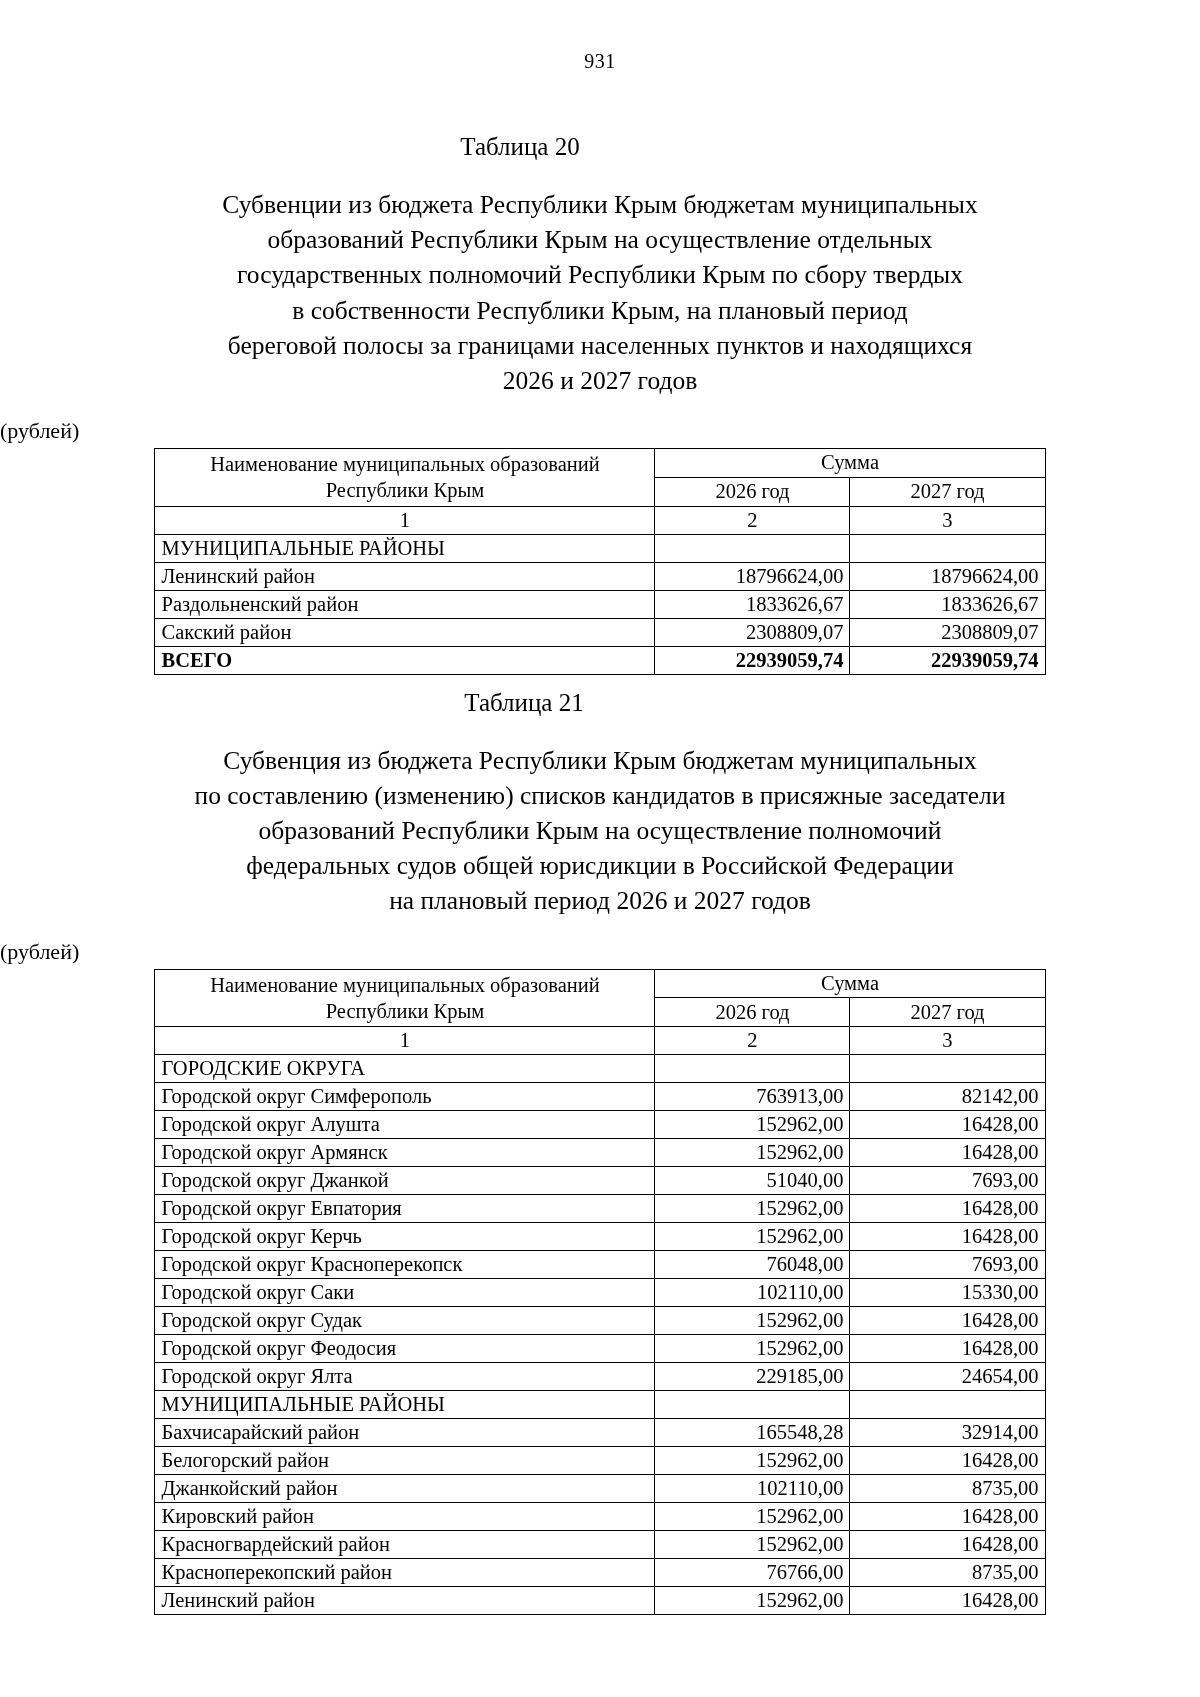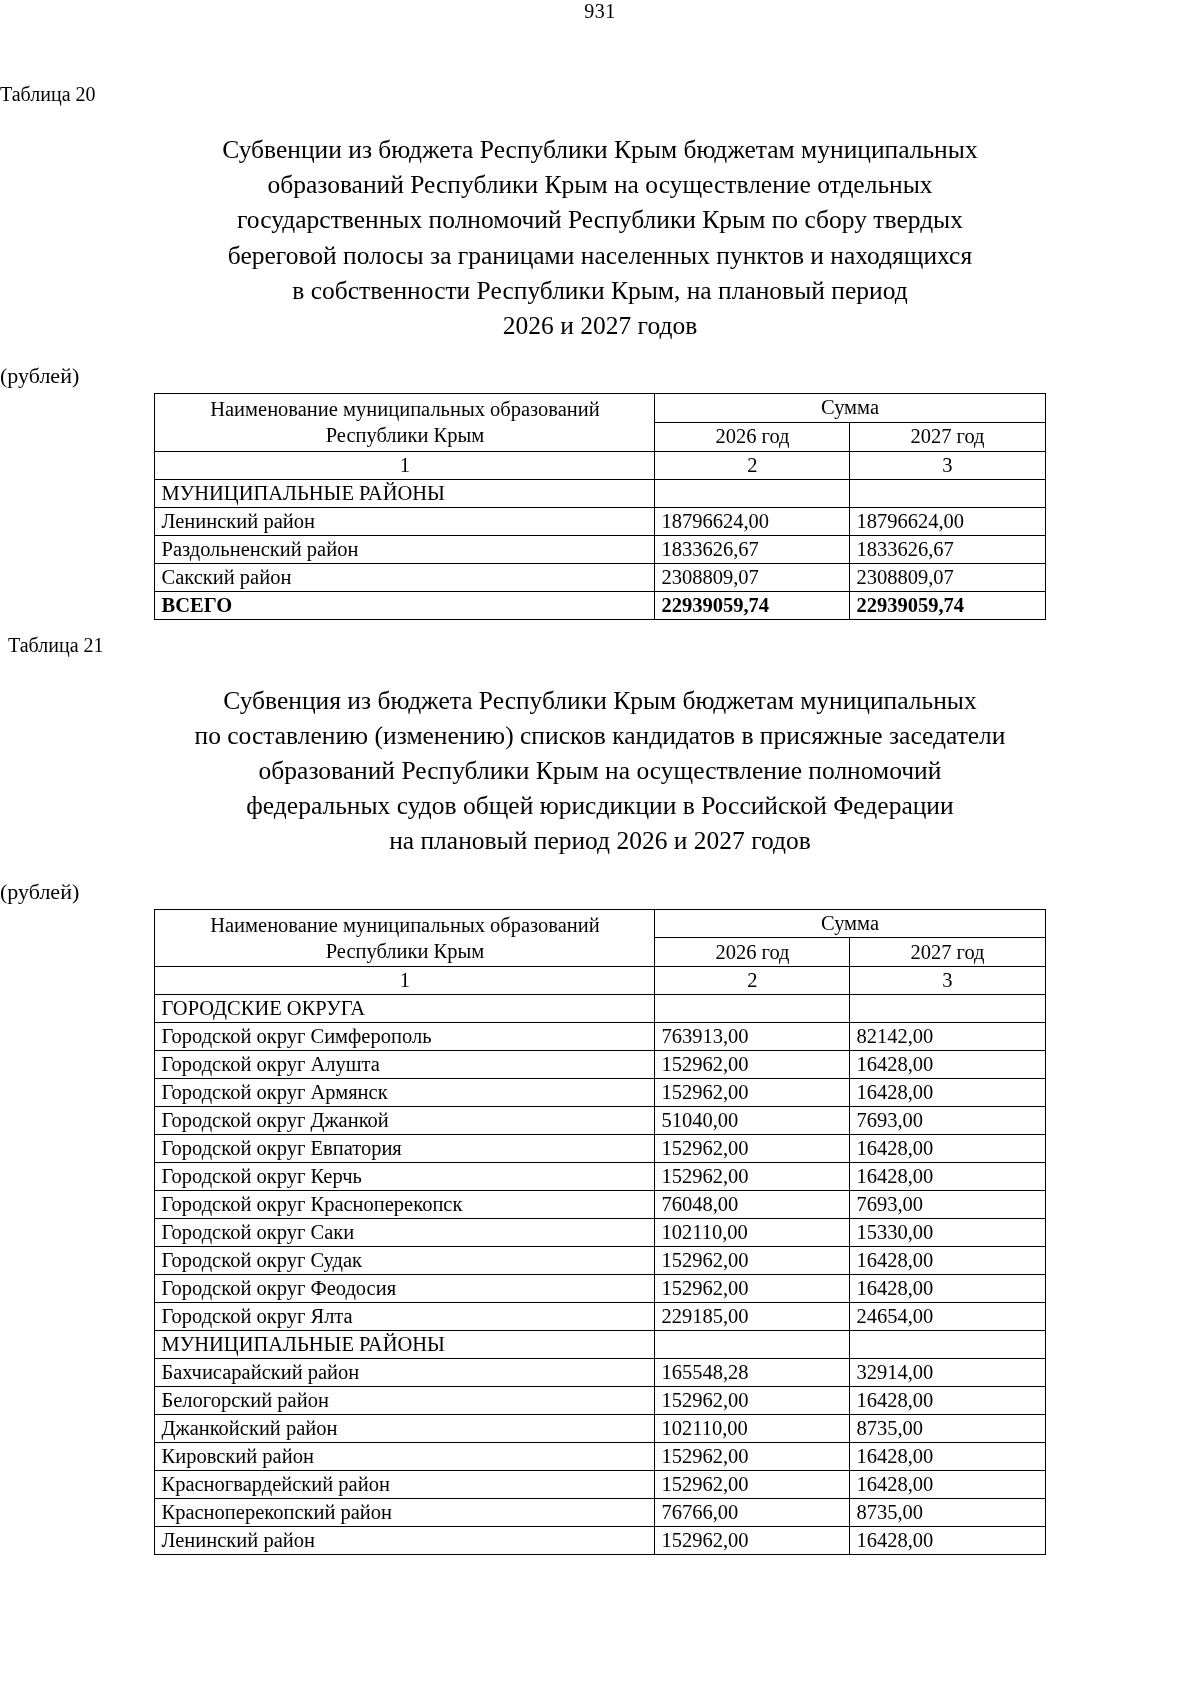--- a/index.html
+++ b/index.html
@@ -17,25 +17,26 @@
     height: 1697px;
     margin: 0 auto;
     background: #ffffff;
     overflow: hidden;
     box-sizing: border-box;
     padding: 0;
   }
   .page-number {
     text-align: center;
     font-size: 20px;
+    padding-top: 50px;
     letter-spacing: 0.5px;
   }
   .table-label {
-    text-align: left;
-    font-size: 20px;
+    text-align: center;
+    font-size: 25px;
     padding-right: 160px;
     margin-top: 60px;
   }
   .table-label.second {
     margin-top: 14px;
     padding-left: 8px;
   }
   .doc-title {
     text-align: center;
     font-size: 25.5px;
@@ -86,20 +87,21 @@
   .numrow td {
     text-align: center;
     padding: 2px 6px;
   }
   td.name {
     text-align: left;
     white-space: nowrap;
     padding: 2px 4px 2px 6px;
   }
   td.amount {
+    text-align: right;
     padding: 2px 8px 2px 4px;
     white-space: nowrap;
     margin-top: 24px;
   }
   tr.group td.name { text-align: left; }
   tr.total td { font-weight: bold; }
   .title-block { margin-bottom: 0; }
 </style>
 </head>
 <body>
@@ -107,22 +109,22 @@
 <div class="page">
 
   <div class="page-number">931</div>
 
   <div class="table-label">Таблица 20</div>
 
   <div class="doc-title title-block">
     <span class="tline">Субвенции из бюджета Республики Крым бюджетам муниципальных</span>
     <span class="tline">образований Республики Крым на осуществление отдельных</span>
     <span class="tline">государственных полномочий Республики Крым по сбору твердых</span>
+    <span class="tline">в собственности Республики Крым, на плановый период</span>
     <span class="tline">береговой полосы за границами населенных пунктов и находящихся</span>
-    <span class="tline">в собственности Республики Крым, на плановый период</span>
     <span class="tline">2026 и 2027 годов</span>
   </div>
 
   <div class="units">(рублей)</div>
 
   <table class="budget">
     <colgroup>
       <col class="col-name">
         <col class="col-sum">
         <col class="col-sum">

